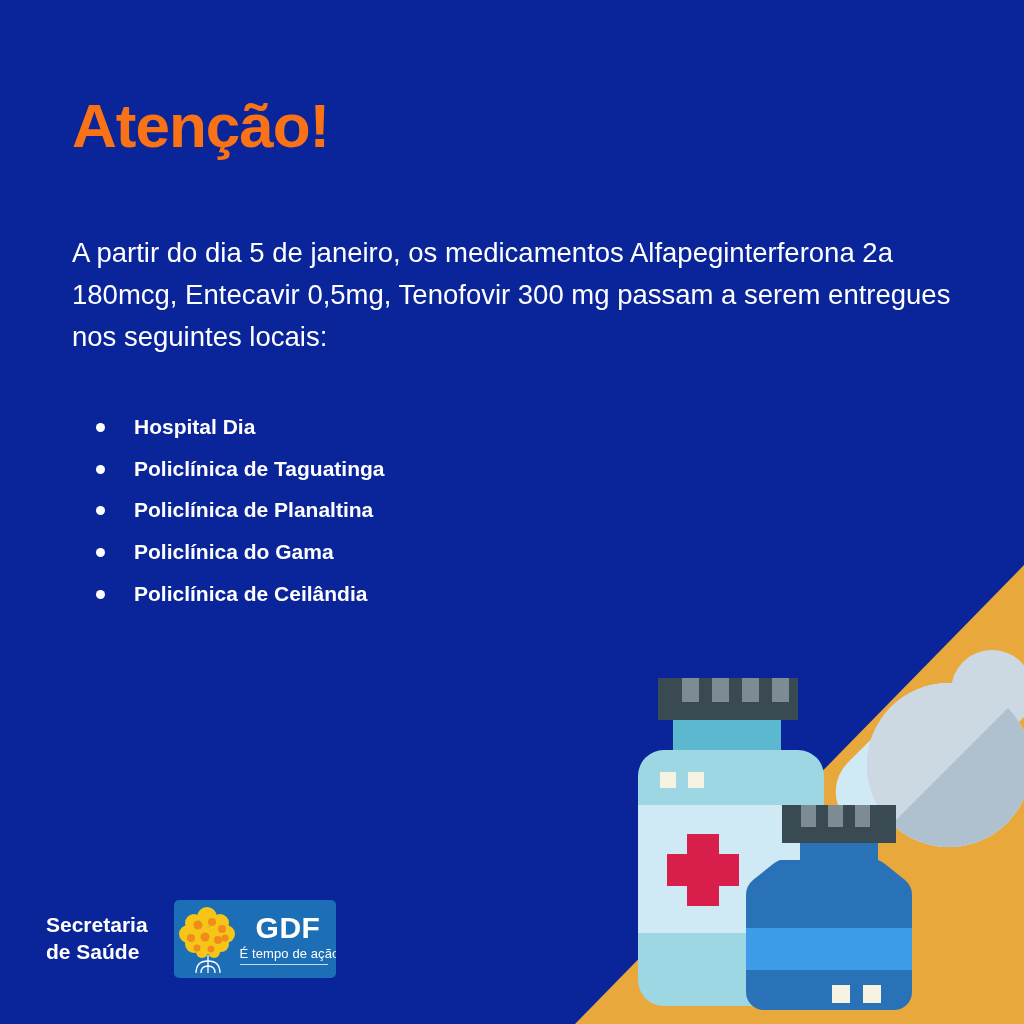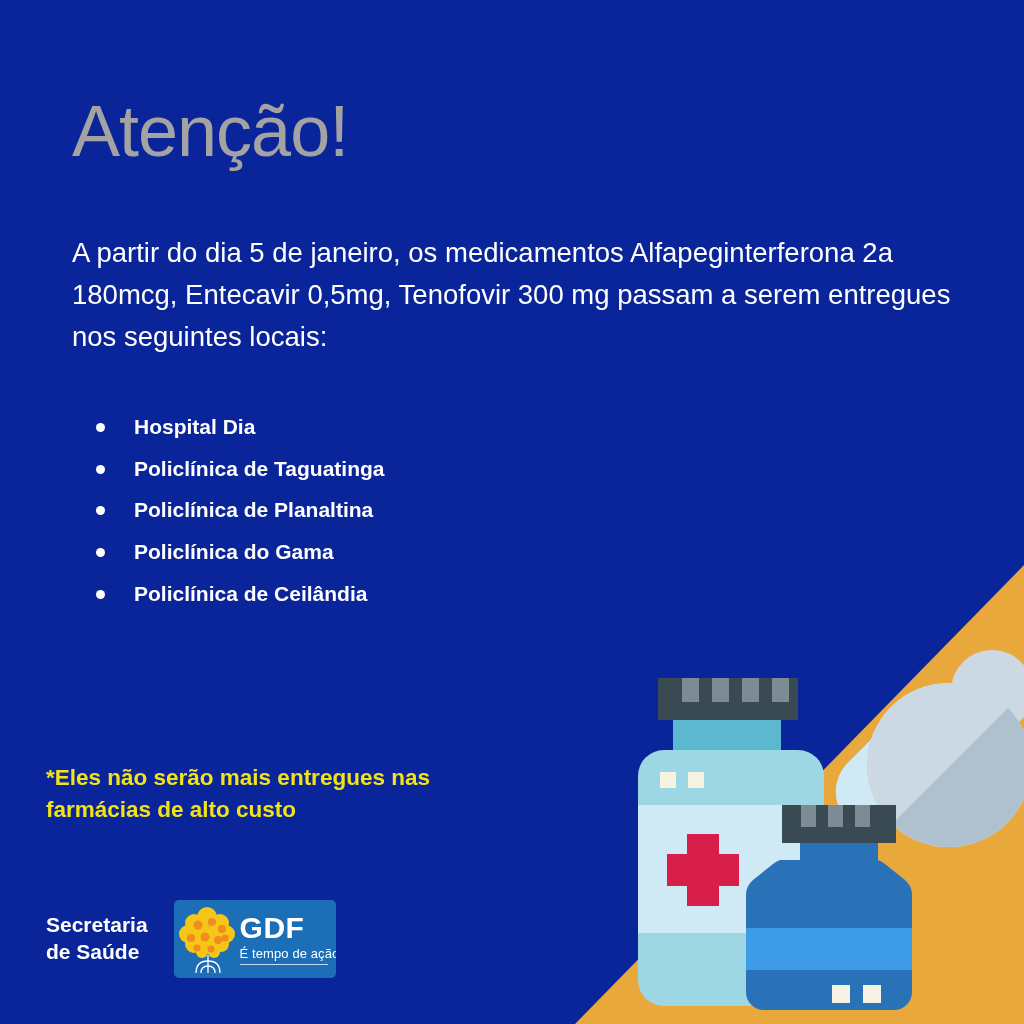--- a/index.html
+++ b/index.html
@@ -31,24 +31,24 @@
     position: absolute;
     left: 0; top: 0;
     width: 1024px; height: 1024px;
     z-index: 5;
   }
 
   .headline {
     position: absolute;
     left: 72px;
     top: 95px;
-    font-size: 72px;
+    font-size: 62px;
     line-height: 1.0;
-    font-weight: 400;
-    color: #a3a3a3;
+    font-weight: 700;
+    color: #f97316;
     letter-spacing: -1px;
   }
 
   .body-copy {
     position: absolute;
     left: 72px;
     top: 232px;
     width: 880px;
     font-size: 27.5px;
     line-height: 1.52;
@@ -129,20 +129,21 @@
   .gdf-wordmark {
     position: relative;
     margin-left: -2px;
     color: #FFFFFF;
   }
   .gdf-letters {
     font-size: 30px;
     font-weight: 700;
     letter-spacing: 0.5px;
     line-height: 1;
+    margin-left: 16px;
   }
   .gdf-tagline {
     font-size: 13px;
     font-weight: 400;
     letter-spacing: 0.1px;
     margin-top: 3px;
     white-space: nowrap;
   }
   .gdf-rule {
     margin-top: 3px;
@@ -262,21 +263,20 @@
       <li>
         <span class="bullet-dot"></span>
         <span>Policlínica do Gama</span>
       </li>
       <li>
         <span class="bullet-dot"></span>
         <span>Policlínica de Ceilândia</span>
       </li>
     </ul>
 
-    <div class="footnote">*Eles não serão mais entregues nas farmácias de alto custo</div>
 
     <div class="footer-logos">
 
       <div class="ses-text">Secretaria
 de Saúde</div>
 
       <div class="gdf-badge">
         <div class="gdf-tree">
           <svg width="68" height="72" viewBox="0 0 68 72" xmlns="http://www.w3.org/2000/svg">
             <g fill="#F5C518">

